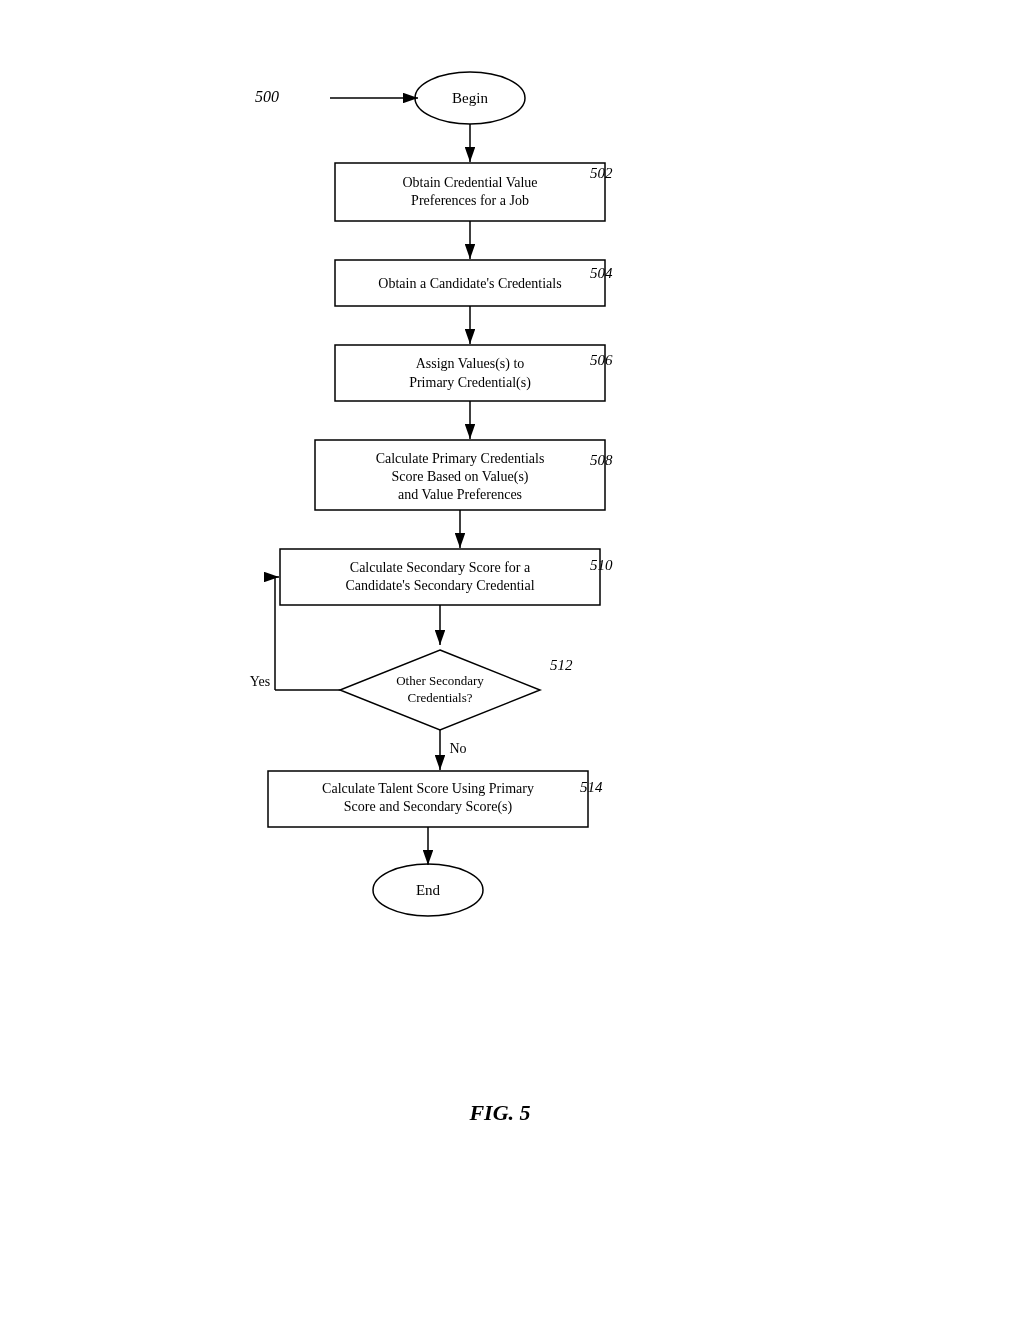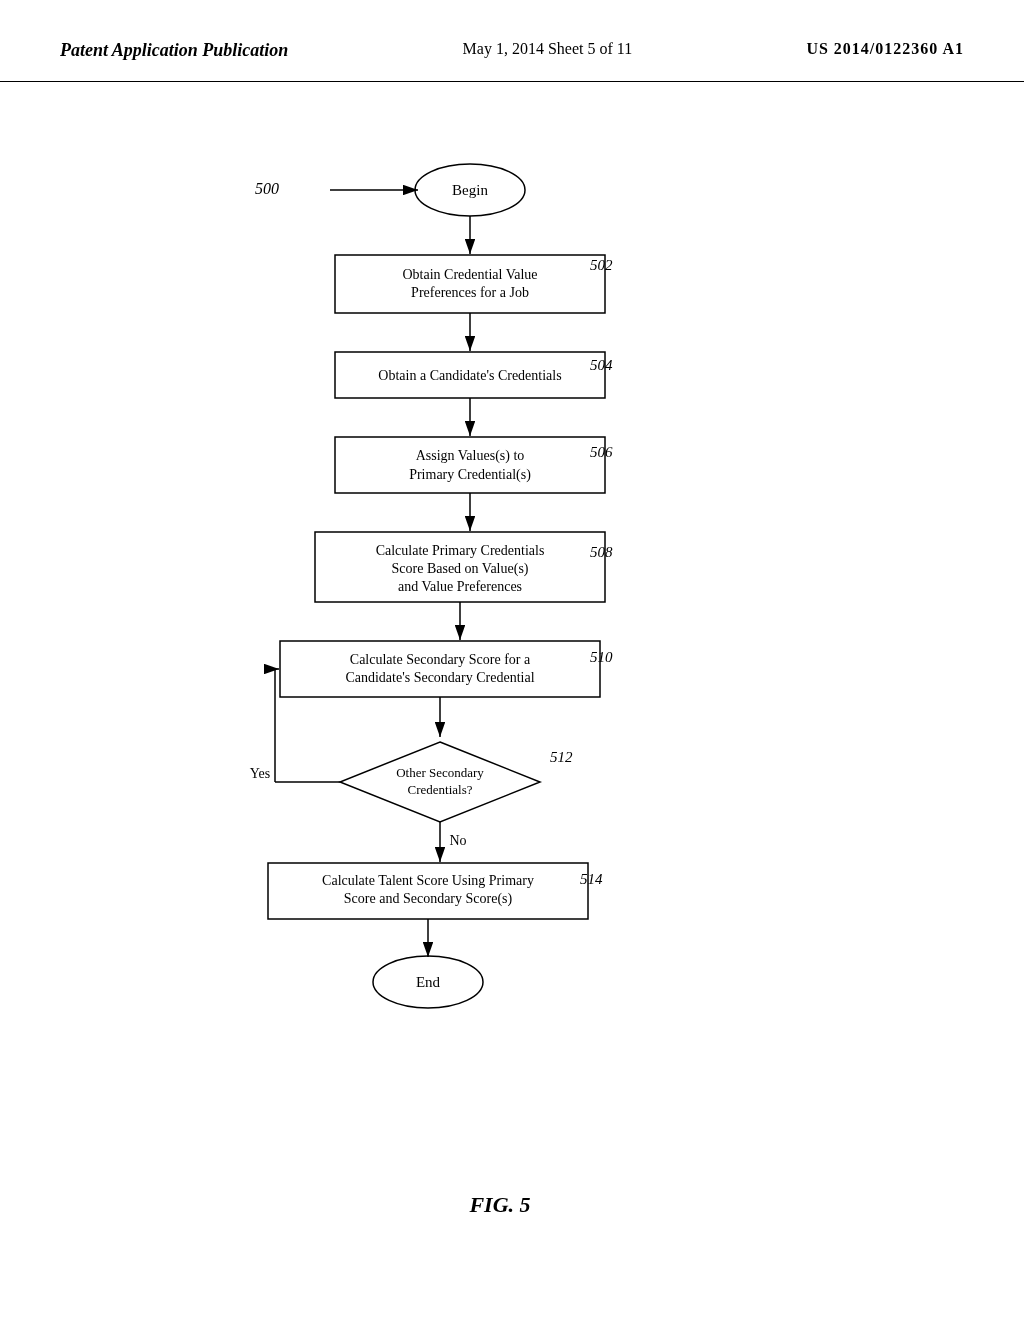--- a/index.html
+++ b/index.html
@@ -69,25 +69,20 @@
     .flowchart-svg {
       width: 680px;
       height: 1050px;
     }
   </style>
 </head>
 <body>
 
 <div class="page">
 
-  <div class="header">
-    <div class="header-left">Patent Application Publication</div>
-    <div class="header-center">May 1, 2014    Sheet 5 of 11</div>
-    <div class="header-right">US 2014/0122360 A1</div>
-  </div>
 
   <div class="flowchart-container">
 
     <svg class="flowchart-svg" viewBox="0 0 680 1050" xmlns="http://www.w3.org/2000/svg">
 
       <defs>
         <marker id="arrowhead" markerWidth="10" markerHeight="7" refX="10" refY="3.5" orient="auto">
           <polygon points="0 0, 10 3.5, 0 7" fill="#000"></polygon>
         </marker>
       </defs>

